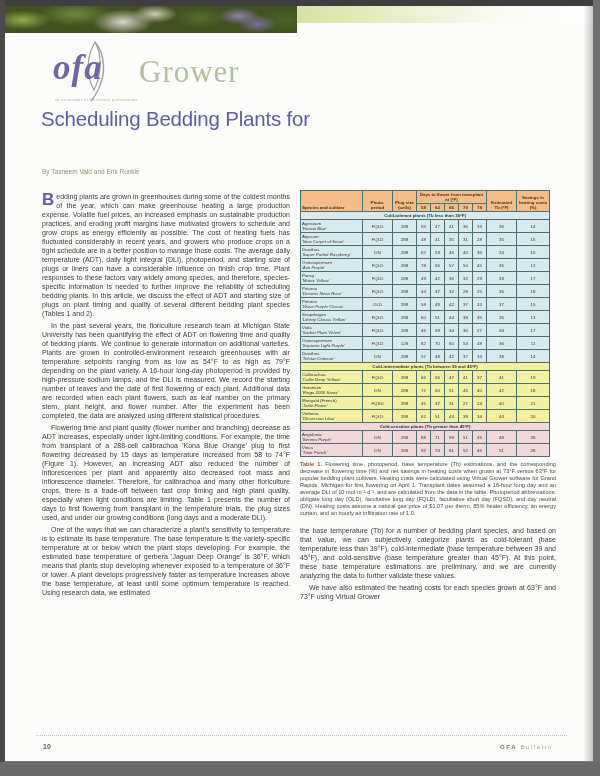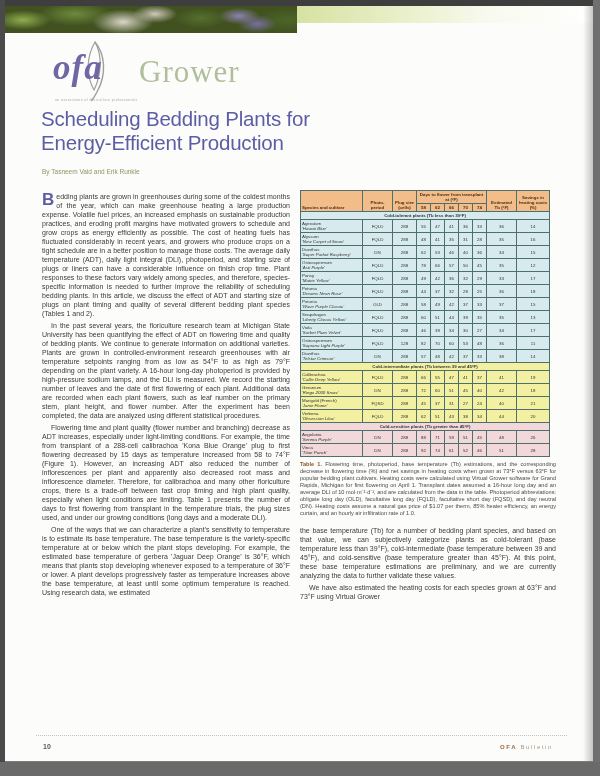--- a/index.html
+++ b/index.html
@@ -88,21 +88,20 @@
     <svg class="logo-leaf" width="28" height="62" viewBox="0 0 28 62">
       <path d="M14 2 C24 14 26 34 16 52 C14 56 12 59 10 61" fill="none" stroke="#9e9e9e" stroke-width="1.4"></path>
       <path d="M14 2 C6 16 4 34 13 50 C20 36 22 16 14 2 Z" fill="none" stroke="#9e9e9e" stroke-width="1.2"></path>
     </svg>
     <div class="logo-ofa">ofa</div>
     <div class="logo-tagline">an association of floriculture professionals</div>
     <div class="logo-grower">Grower</div>
 
     <div class="article-title">
       <span>Scheduling Bedding Plants for</span><br>
-      <span>Energy-Efficient Production</span>
     </div>
     <div class="byline">By Tasneem Vaid and Erik Runkle</div>
 
     <div class="col-left">
         <p><span class="dropcap">B</span>edding plants are grown in greenhouses during some of the coldest months of the year, which can make greenhouse heating a large production expense. Volatile fuel prices, an increased emphasis on sustainable production practices, and eroding profit margins have motivated growers to schedule and grow crops as energy efficiently as possible. The cost of heating fuels has fluctuated considerably in recent years, and growers who produce crops on a tight schedule are in a better position to manage those costs. The average daily temperature (ADT), daily light integral (DLI), photoperiod, and starting size of plugs or liners can have a considerable influence on finish crop time. Plant responses to these factors vary widely among species, and therefore, species-specific information is needed to further improve the reliability of scheduling bedding plants. In this article, we discuss the effect of ADT and starting size of plugs on plant timing and quality of several different bedding plant species (Tables 1 and 2).</p>
         <p class="indent">In the past several years, the floriculture research team at Michigan State University has been quantifying the effect of ADT on flowering time and quality of bedding plants. We continue to generate information on additional varieties. Plants are grown in controlled-environment research greenhouses with air temperature setpoints ranging from as low as 54°F to as high as 79°F depending on the plant variety. A 16-hour long-day photoperiod is provided by high-pressure sodium lamps, and the DLI is measured. We record the starting number of leaves and the date of first flowering of each plant. Additional data are recorded when each plant flowers, such as leaf number on the primary stem, plant height, and flower number. After the experiment has been completed, the data are analyzed using different statistical procedures.</p>
         <p class="indent">Flowering time and plant quality (flower number and branching) decrease as ADT increases, especially under light-limiting conditions. For example, the time from transplant of a 288-cell calibrachoa 'Kona Blue Orange' plug to first flowering decreased by 15 days as temperature increased from 58 to 74°F (Figure 1). However, an increasing ADT also reduced the number of inflorescences per plant and apparently also decreased root mass and inflorescence diameter. Therefore, for calibrachoa and many other floriculture crops, there is a trade-off between fast crop timing and high plant quality, especially when light conditions are limiting. Table 1 presents the number of days to first flowering from transplant in the temperature trials, the plug sizes used, and under our growing conditions (long days and a moderate DLI).</p>
         <p class="indent">One of the ways that we can characterize a plant's sensitivity to temperature is to estimate its base temperature. The base temperature is the variety-specific temperature at or below which the plant stops developing. For example, the estimated base temperature of gerbera 'Jaguar Deep Orange' is 36°F, which means that plants stop developing whenever exposed to a temperature of 36°F or lower. A plant develops progressively faster as temperature increases above the base temperature, at least until some optimum temperature is reached. Using research data, we estimated</p>
       </div>
 

